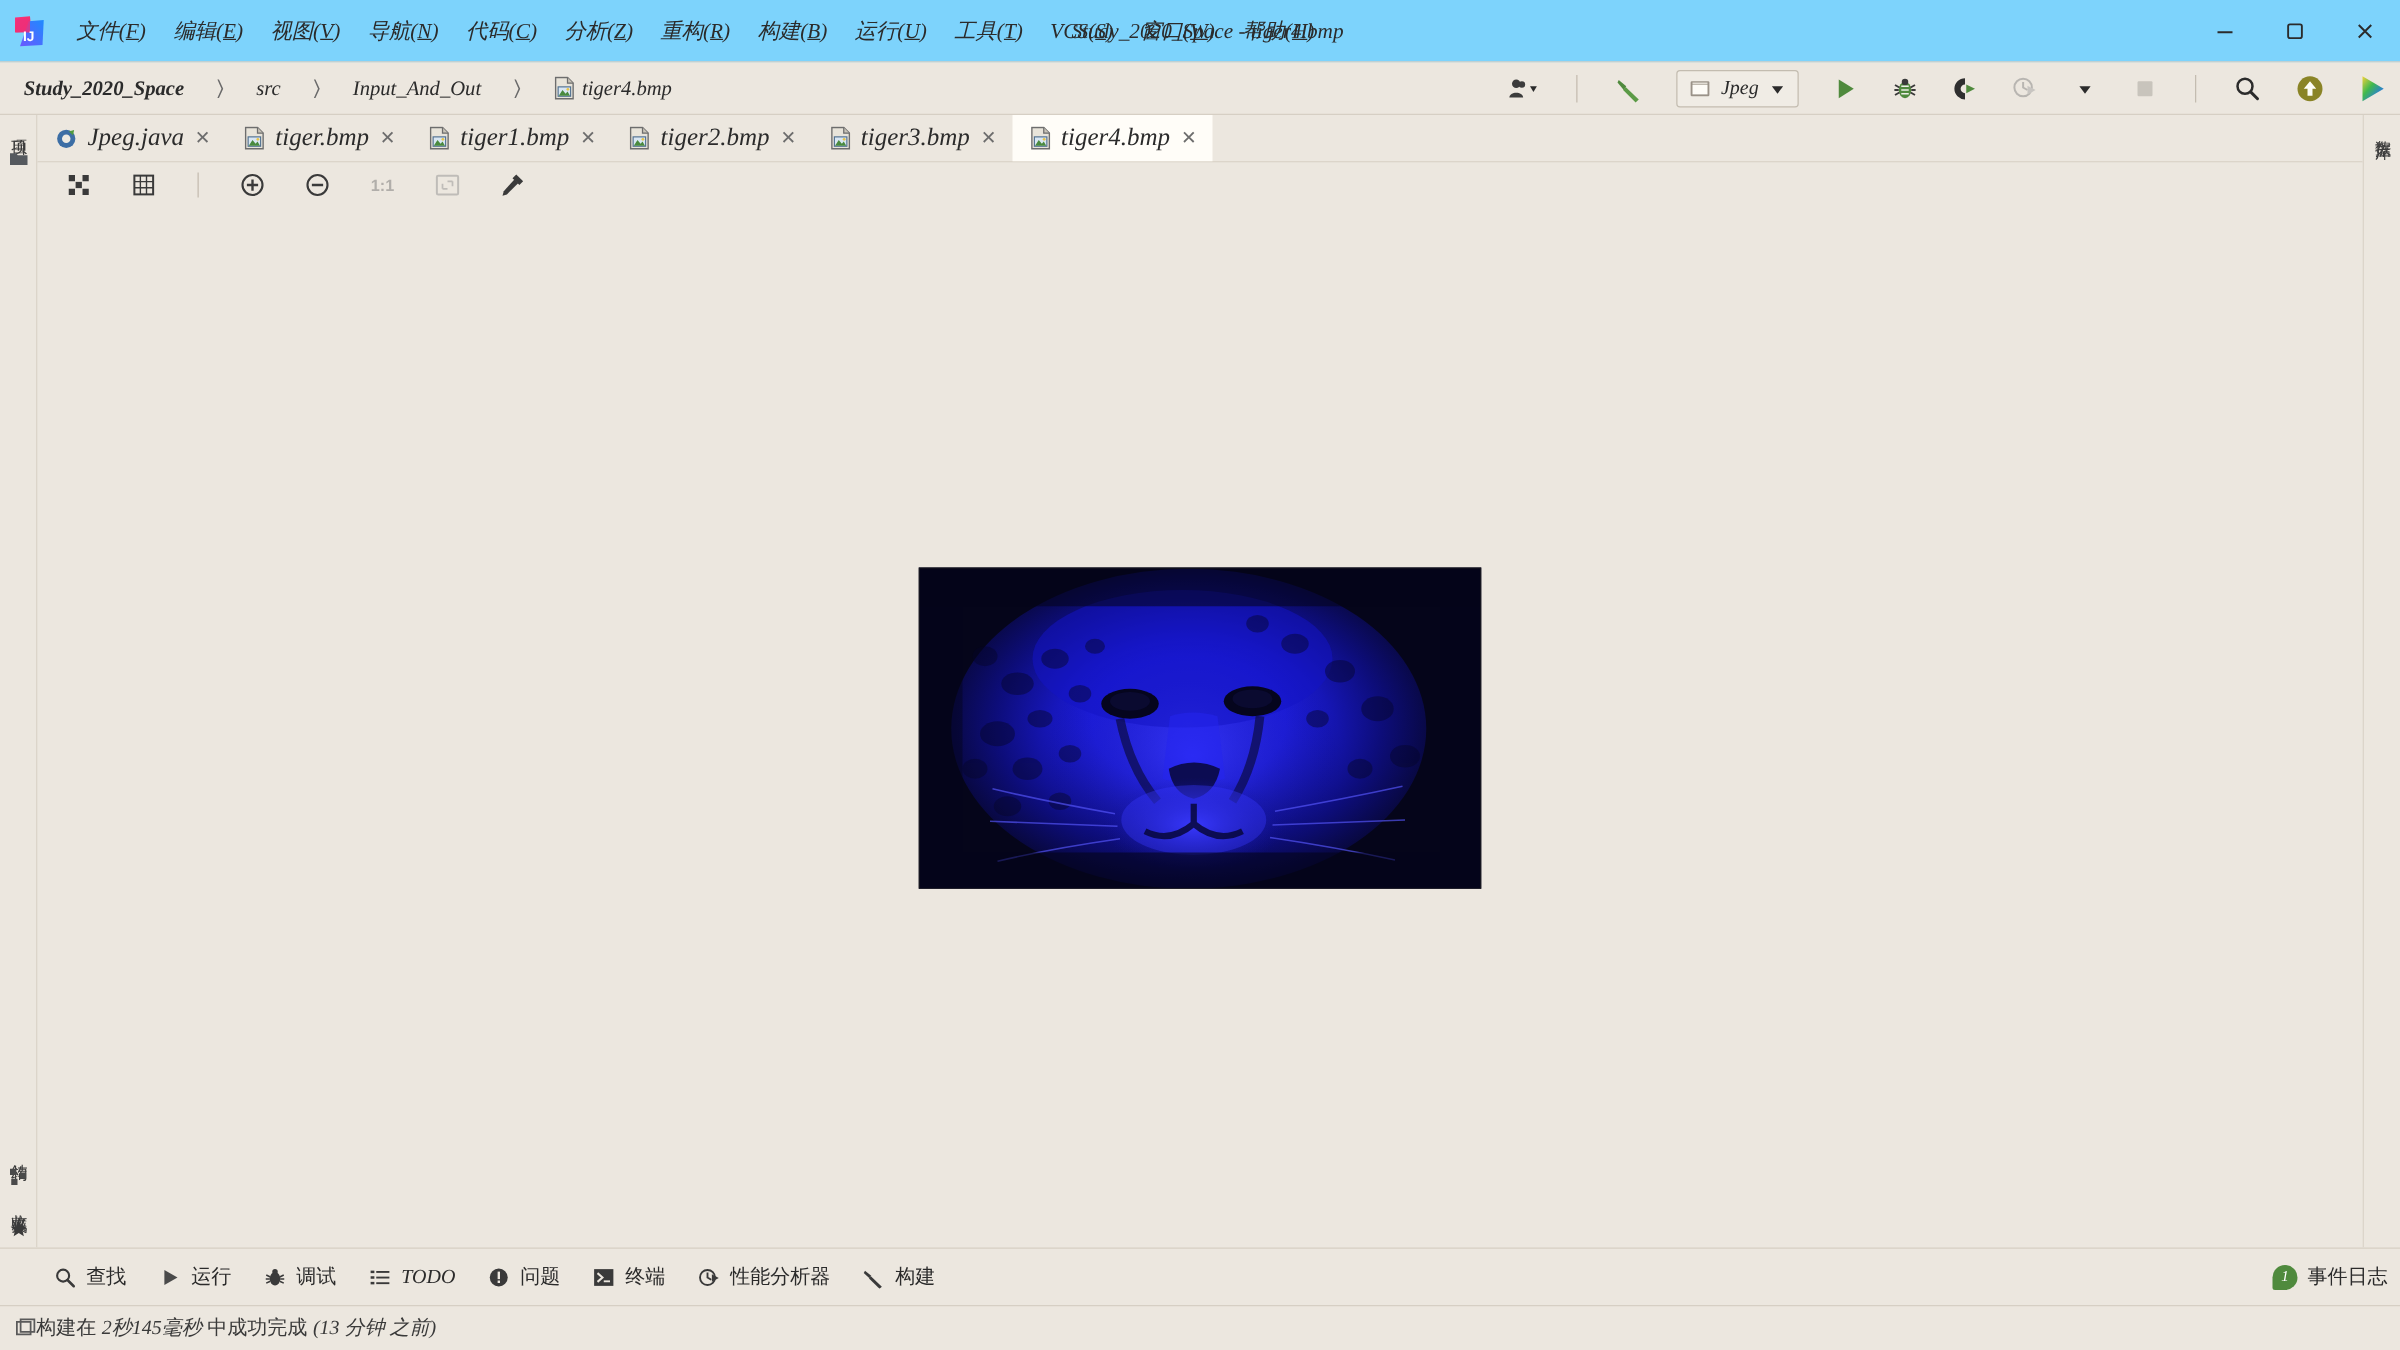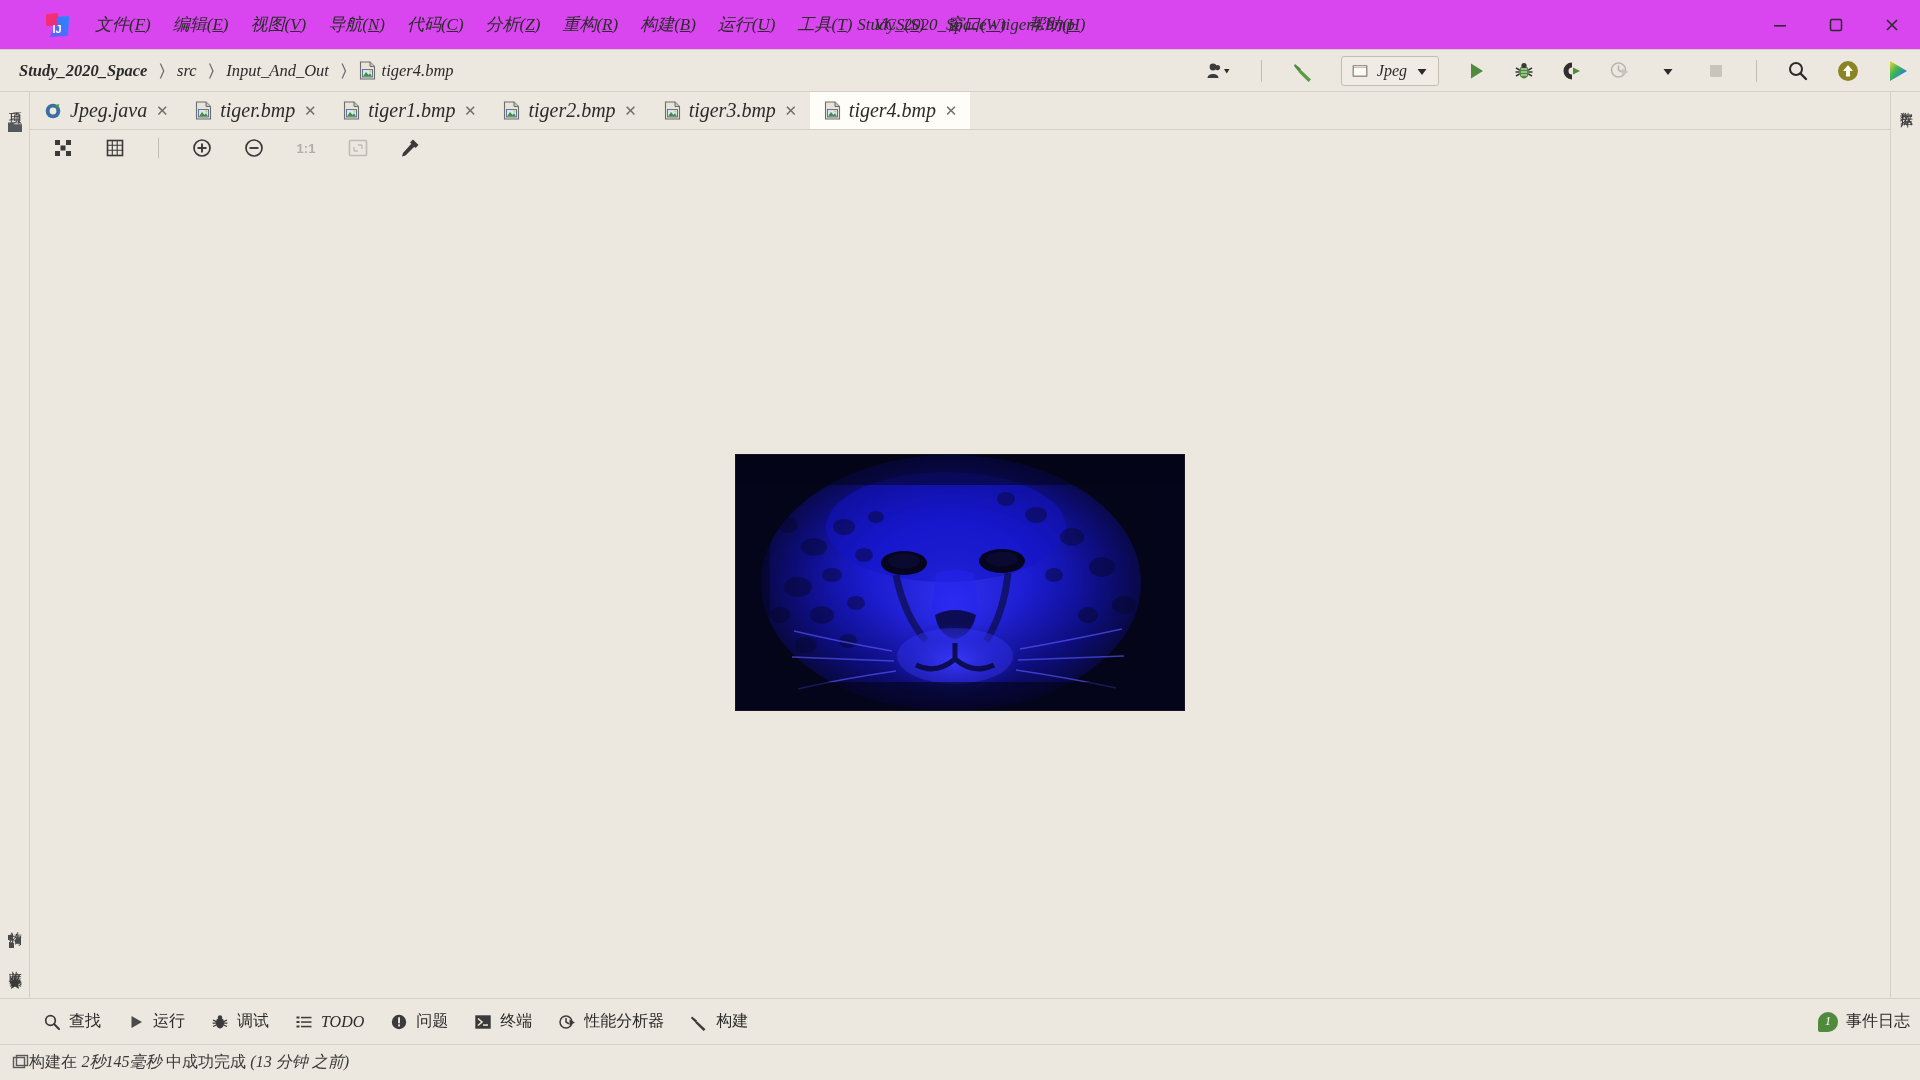--- a/index.html
+++ b/index.html
@@ -7,24 +7,23 @@
     width: 1920px; height: 1080px;
     font-family: "Liberation Sans", sans-serif;
     background: #ece7df;
     overflow: hidden;
   }
   body { position: relative; }
 
   
   #titlebar {
     position: absolute; left: 0; top: 0; width: 1920px; height: 50px;
-    background: #d946ef;
+    background: #7dd3fc;
     display: flex; align-items: center;
     border-bottom: 1px solid #d6cfc4;
-    padding-left: 34px;
   }
   #app-logo {
     width: 26px; height: 26px; margin-left: 10px; margin-right: 14px;
     position: relative; flex: none;
   }
   #app-logo svg { display: block; }
   .menu-item {
     font-size: 17px; color: #2b2b2b; padding: 4px 11px;
     font-style: italic; white-space: nowrap; cursor: default;
     font-family: "Liberation Serif", serif;
@@ -47,21 +46,21 @@
   }
   .win-btn svg { display: block; }
 
   
   #navbar {
     position: absolute; left: 0; top: 50px; width: 1920px; height: 42px;
     background: #ece7df; display: flex; align-items: center;
     border-bottom: 1px solid #d6cfc4;
   }
   #breadcrumb {
-    display: flex; align-items: center; margin-left: 14px; gap: 4px;
+    display: flex; align-items: center; margin-left: 14px; gap: 18px;
     font-family: "Liberation Serif", serif;
   }
   .crumb {
     font-size: 16.5px; color: #2b2b2b; font-style: italic;
     padding: 2px 5px; cursor: default; white-space: nowrap;
   }
   .crumb.bold { font-weight: bold; }
   .crumb-sep { font-size: 17px; color: #6a6a6a; padding: 0 3px; }
   .crumb-with-icon { display: flex; align-items: center; gap: 6px; }
 

